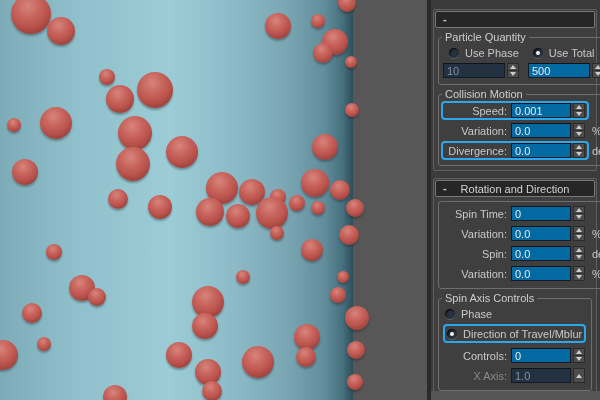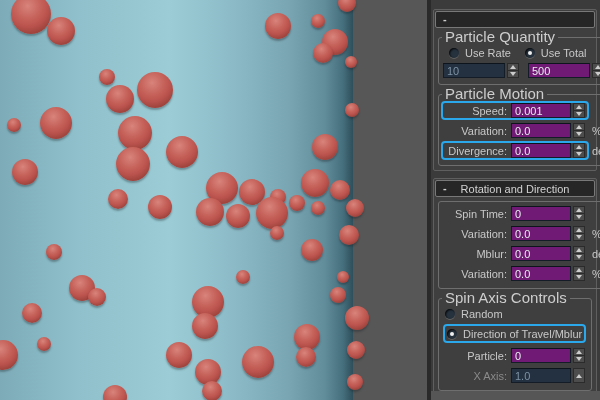--- a/index.html
+++ b/index.html
@@ -28,37 +28,37 @@
   .panel-bottom-strip{position:absolute;left:431px;bottom:0;width:169px;height:9px;background:#565656;}
 
   .rollout{border:1px solid #5f5f5f;border-radius:2px;background:#3f3f3f;margin:0 3px 7px 2px;padding-bottom:2px;}
   .rollout-header{
     position:relative;height:15px;margin:1px;background:#262626;border:1px solid #787878;border-radius:2px;
     display:flex;align-items:center;justify-content:center;color:#d2d2d2;font-size:11px;cursor:default;
   }
   .collapse{position:absolute;left:7px;top:0;line-height:15px;color:#cccccc;font-weight:bold;}
 
   fieldset.group{border:1px solid #6e6e6e;border-radius:3px;margin:4px 4px 2px 4px;padding:1px 2px 4px 2px;}
-  legend{font-size:15px;color:#cdcdcd;padding:0 3px;margin-left:1px;line-height:10px;}
+  legend{font-size:11px;color:#cdcdcd;padding:0 3px;margin-left:1px;line-height:10px;}
 
   .radio-row{display:flex;align-items:center;margin:2px 0 3px 8px;}
   .radio-item{display:flex;align-items:center;height:15px;font-size:11px;color:#c8c8c8;cursor:default;}
   .rb{
     width:10px;height:10px;border-radius:50%;background:#26333f;margin-right:6px;position:relative;flex:none;
     box-shadow:inset 1px 1px 2px rgba(0,0,0,.85), 0 1px 0 rgba(255,255,255,.18);
   }
   .sel .rb::after{content:"";position:absolute;left:3px;top:3px;width:4px;height:4px;border-radius:50%;background:#efefef;}
   .hlwrap{display:flex;align-items:center;border:2px solid transparent;border-radius:4px;padding:0 2px;}
   .hlwrap.hl{border-color:var(--accent);}
 
   .fields-row{display:flex;align-items:center;margin:2px 0 2px 2px;}
   .mrow{display:flex;align-items:center;margin:1px 0;}
   .rlabel{width:62px;text-align:right;padding-right:4px;font-size:11px;color:#c8c8c8;flex:none;}
   .field{
-    width:52px;height:13px;background:#701a75;border:1px solid #141d27;border-top-color:#0e141b;
+    width:52px;height:13px;background:#0369a1;border:1px solid #141d27;border-top-color:#0e141b;
     color:#e8ecef;font-size:11px;font-family:"Liberation Sans",sans-serif;padding:0 3px;flex:none;
   }
   .field.wide{width:54px;}
   .dis .field, .field.dis{color:#7d92a5;background:#233140;}
   .dis .rlabel{color:#8a8a8a;}
   .spin{width:12px;height:15px;display:flex;flex-direction:column;margin-left:2px;flex:none;}
   .spin .cell{flex:1;background:#4d4d4d;border:1px solid #2b2b2b;display:flex;align-items:center;justify-content:center;}
   .spin .cell + .cell{border-top:none;}
   .tri-up{width:0;height:0;border-left:3px solid transparent;border-right:3px solid transparent;border-bottom:4px solid #cccccc;}
   .tri-down{width:0;height:0;border-left:3px solid transparent;border-right:3px solid transparent;border-top:4px solid #cccccc;}
@@ -137,21 +137,21 @@
     <div class="rollout">
       <div class="rollout-header">
         <span class="collapse">-</span>
       </div>
 
       <fieldset class="group">
         <legend>Particle Quantity</legend>
         <div class="radio-row">
           <span class="radio-item">
             <span class="rb"></span>
-            <span>Use Rate</span>
+            <span>Use Phase</span>
           </span>
           <span class="radio-item sel" style="margin-left:14px;">
             <span class="rb"></span>
             <span>Use Total</span>
           </span>
         </div>
         <div class="fields-row">
           <span style="display:flex;align-items:center;" class="dis">
             <input class="field wide" value="10" style="">
             <span class="spin">
@@ -171,21 +171,21 @@
                 </span>
               <span class="cell">
                   <span class="tri-down"></span>
                 </span>
             </span>
           </span>
         </div>
       </fieldset>
 
       <fieldset class="group">
-        <legend>Particle Motion</legend>
+        <legend>Collision Motion</legend>
 
         <div class="mrow">
           <span class="hlwrap hl">
             <span class="rlabel">Speed:</span>
             <input class="field" value="0.001" style="">
             <span class="spin">
               <span class="cell">
                   <span class="tri-up"></span>
                 </span>
               <span class="cell">
@@ -265,21 +265,21 @@
               <span class="cell">
                   <span class="tri-down"></span>
                 </span>
             </span>
           </span>
           <span class="suffix">%</span>
         </div>
 
         <div class="mrow">
           <span class="hlwrap">
-            <span class="rlabel">Mblur:</span>
+            <span class="rlabel">Spin:</span>
             <input class="field" value="0.0" style="">
             <span class="spin">
               <span class="cell">
                   <span class="tri-up"></span>
                 </span>
               <span class="cell">
                   <span class="tri-down"></span>
                 </span>
             </span>
           </span>
@@ -302,36 +302,36 @@
           <span class="suffix">%</span>
         </div>
       </fieldset>
 
       <fieldset class="group">
         <legend>Spin Axis Controls</legend>
 
         <div class="radio-row" style="margin-left:4px;">
           <span class="radio-item">
             <span class="rb"></span>
-            <span>Random</span>
+            <span>Phase</span>
           </span>
         </div>
 
         <div class="radio-row" style="margin-left:2px;align-items:flex-end;">
           <span class="hlwrap hl">
             <span class="radio-item sel">
               <span class="rb"></span>
               <span>Direction of Travel/Mblur</span>
             </span>
           </span>
         </div>
 
         <div class="mrow">
           <span class="hlwrap">
-            <span class="rlabel">Particle:</span>
+            <span class="rlabel">Controls:</span>
             <input class="field" value="0" style="">
             <span class="spin">
               <span class="cell">
                   <span class="tri-up"></span>
                 </span>
               <span class="cell">
                   <span class="tri-down"></span>
                 </span>
             </span>
           </span>

